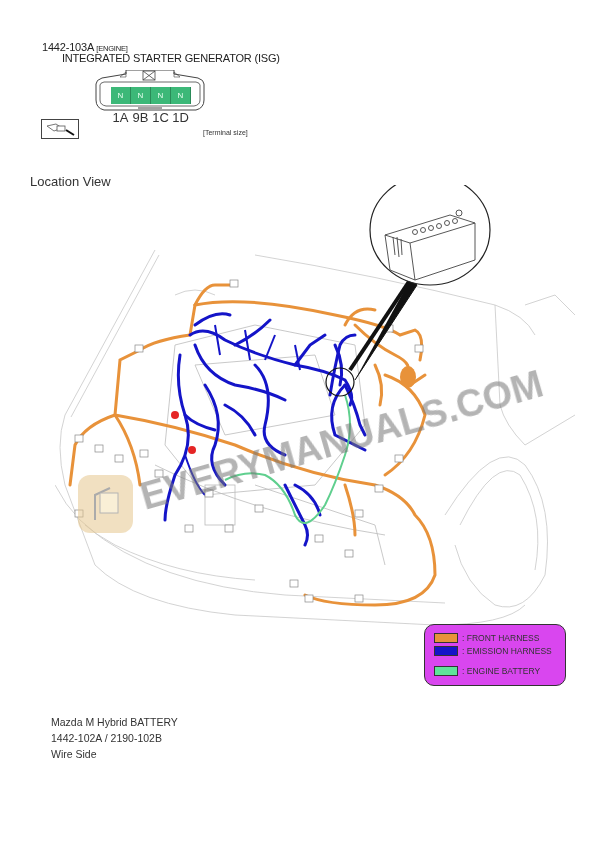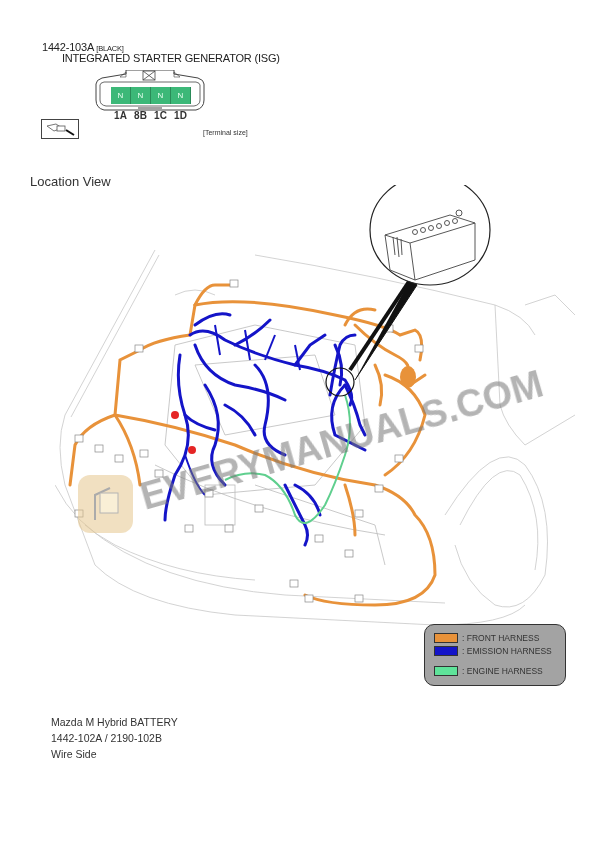--- a/index.html
+++ b/index.html
@@ -6,61 +6,61 @@
   body { width:612px; height:866px; position:relative; overflow:hidden; font-family:"Liberation Sans", sans-serif; color:#222; }
   .abs { position:absolute; }
 
   
   .conn-id { left:42px; top:41px; font-size:11px; color:#222; letter-spacing:-0.2px; }
   .conn-id .color { font-size:7.5px; }
   .conn-name { left:42px; top:52px; font-size:11px; color:#222; letter-spacing:-0.2px;margin-left:20px; }
 
   .conn-diagram { left:90px; top:70px; width:120px; height:58px; }
   .pin { position:absolute; top:17px; width:19px; height:17px; background:#3cb878; color:#e8fff0; font-size:8px; text-align:center; line-height:17px; border-right:1px solid #2a8a58; }
-  .pin-label { position:absolute; top:40px; font-size:10px; color:#333; width:19px; text-align:center;font-weight:bold; }
+  .pin-label { position:absolute; top:40px; font-size:13px; color:#333; width:19px; text-align:center; }
 
   .term-icon { left:41px; top:119px; width:36px; height:18px; border:1px solid #444; background:#fff; }
   .term-size { left:203px; top:129px; font-size:7px; color:#333; }
 
   .loc-view { left:30px; top:174px; font-size:13px; color:#333; }
 
   .figure { left:55px; top:185px; width:520px; height:510px; }
 
-  .legend { left:424px; top:624px; width:140px; height:60px; border:1.5px solid #333; border-radius:10px; background:#a3a3a3; }
+  .legend { left:424px; top:624px; width:140px; height:60px; border:1.5px solid #333; border-radius:10px; background:#d946ef; }
   .legend-row { position:absolute; left:9px; height:11px; font-size:8.5px; color:#333; display:flex; align-items:center; }
   .swatch { width:22px; height:8px; border:1px solid #333; margin-right:4px; }
 
   .footer-line { left:30px; font-size:10.5px; color:#333;margin-left:21px; }
 </style>
 </head>
 <body>
 
 <div class="abs conn-id">
   <span>1442-103A</span>
-  <span class="color">[BLACK]</span>
+  <span class="color">[ENGINE]</span>
 </div>
 <div class="abs conn-name">INTEGRATED STARTER GENERATOR (ISG)</div>
 
 <div class="abs conn-diagram">
   <svg width="120" height="58" style="position:absolute;left:0;top:0">
     <path d="M6 14 Q6 10 12 8 L36 4 L36 0 L84 0 L84 4 L108 8 Q114 10 114 14 L114 30 Q114 38 106 40 L14 40 Q6 38 6 30 Z" fill="#fff" stroke="#444" stroke-width="1"></path>
     <path d="M10 15 Q10 13 14 12 L106 12 Q110 13 110 15 L110 30 Q110 35 104 36 L16 36 Q10 35 10 30 Z" fill="none" stroke="#444" stroke-width="0.8"></path>
     <rect x="53" y="1" width="12" height="9" fill="none" stroke="#444" stroke-width="0.8"></rect>
     <line x1="53" y1="1" x2="65" y2="10" stroke="#444" stroke-width="0.8"></line>
     <line x1="65" y1="1" x2="53" y2="10" stroke="#444" stroke-width="0.8"></line>
     <path d="M30 7 L36 7 L36 2 Z" fill="none" stroke="#444" stroke-width="0.6"></path>
     <path d="M84 2 L84 7 L90 7 Z" fill="none" stroke="#444" stroke-width="0.6"></path>
     <line x1="48" y1="38" x2="72" y2="38" stroke="#444" stroke-width="1"></line>
   </svg>
   <div class="pin" style="left:21px">N</div>
   <div class="pin" style="left:41px">N</div>
   <div class="pin" style="left:61px">N</div>
   <div class="pin" style="left:81px">N</div>
   <div class="pin-label" style="left:21px">1A</div>
-  <div class="pin-label" style="left:41px">8B</div>
+  <div class="pin-label" style="left:41px">9B</div>
   <div class="pin-label" style="left:61px">1C</div>
   <div class="pin-label" style="left:81px">1D</div>
 </div>
 
 <div class="abs term-icon">
   <svg width="36" height="18">
     <path d="M5 6 L14 4 L20 8 L12 11 Z" fill="none" stroke="#555" stroke-width="0.8"></path>
     <rect x="15" y="6" width="8" height="5" fill="#fff" stroke="#555" stroke-width="0.8"></rect>
     <path d="M24 10 L32 15" stroke="#111" stroke-width="2"></path>
   </svg>
@@ -202,19 +202,19 @@
   <div class="legend-row" style="top:7px">
     <span class="swatch" style="background:#e8923a"></span>
     <span>: FRONT HARNESS</span>
   </div>
   <div class="legend-row" style="top:20px">
     <span class="swatch" style="background:#1414c8"></span>
     <span>: EMISSION HARNESS</span>
   </div>
   <div class="legend-row" style="top:40px">
     <span class="swatch" style="background:#5fe39a"></span>
-    <span>: ENGINE HARNESS</span>
+    <span>: ENGINE BATTERY</span>
   </div>
 </div>
 
 <div class="abs footer-line" style="top:716px">Mazda M Hybrid BATTERY</div>
 <div class="abs footer-line" style="top:732px">1442-102A / 2190-102B</div>
 <div class="abs footer-line" style="top:748px">Wire Side</div>
 
 </body></html>

